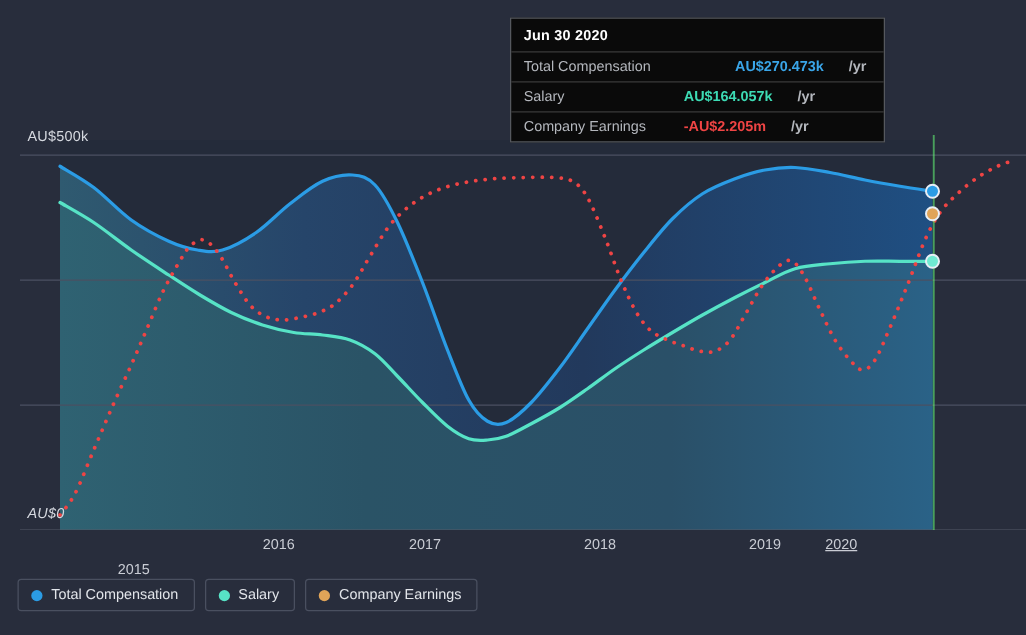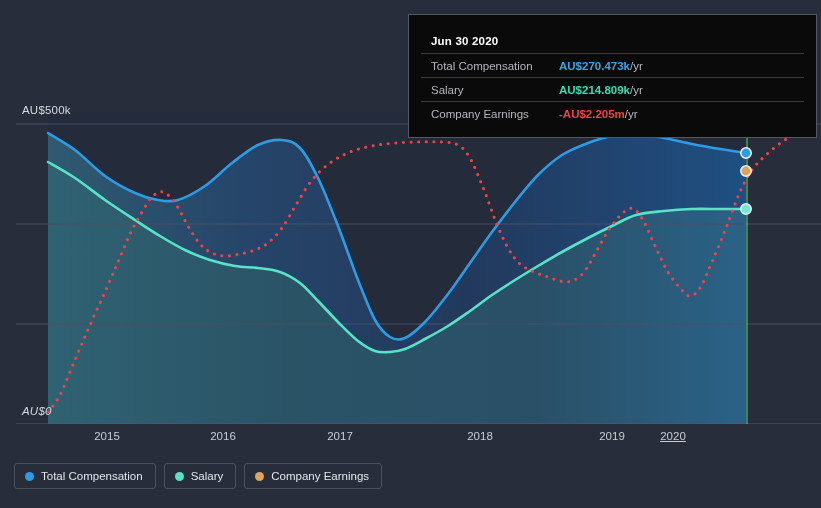--- a/index.html
+++ b/index.html
@@ -19,37 +19,37 @@
   }
   #y-top{left:22px;top:104px;}
   #y-zero{left:22px;top:405px;font-style:italic;}
   .x-label{
     position:absolute;color:#c9ccd4;font-size:11.5px;
     transform:translateX(-50%);white-space:nowrap;top:430px;
   }
 
   
   #tooltip{
-    position:absolute;left:408px;top:14px;width:409px;
+    position:absolute;left:408px;top:14px;width:300px;
     background:#0a0a0a;border:1px solid #55585e;
-    padding:12px;box-sizing:border-box;z-index:40;
+    padding:0;box-sizing:border-box;z-index:40;
   }
   #tooltip-title{
     color:#ffffff;font-size:11.5px;font-weight:bold;
     padding:8px 10px 6px 10px;letter-spacing:.2px;
   }
   .tt-row{
     display:flex;align-items:center;
     border-top:1px solid #3a3a3a;
     padding:3px 10px 3px 10px;
     font-size:11.5px;min-height:17px;
   }
   .tt-label{color:#b4b7bd;width:128px;flex:0 0 128px;white-space:nowrap;}
   .tt-val{font-weight:bold;white-space:nowrap;}
-  .tt-unit{color:#b4b7bd;font-weight:normal;margin-left:0;white-space:nowrap;}
+  .tt-unit{color:#b4b7bd;font-weight:bold;margin-left:20px;white-space:nowrap;}
 
   
   #legend{
     position:absolute;left:14px;top:463px;display:flex;gap:8px;z-index:20;
   }
   .legend-item{
     display:flex;align-items:center;gap:7px;
     border:1px solid #4a5060;border-radius:3px;
     padding:6px 12px 6px 10px;background:transparent;
     cursor:pointer;
@@ -101,39 +101,39 @@
         <circle cx="746" cy="153" r="5.2" fill="#2b9ce5" stroke="#e8eef5" stroke-width="1.6"></circle>
         <circle cx="746" cy="171" r="5.2" fill="#e0a458" stroke="#e8eef5" stroke-width="1.6"></circle>
         <circle cx="746" cy="209" r="5.2" fill="#6fe9d2" stroke="#e8eef5" stroke-width="1.6"></circle>
       </g>
     </svg>
 
   <div class="y-label" id="y-top">AU$500k</div>
   <div class="y-label" id="y-zero">AU$0</div>
 
   <div id="x-axis-labels">
-      <div class="x-label" style="left: 107px;">2015</div>
+      <div class="x-label" style="left: 107px; margin-top: 20px;">2015</div>
       <div class="x-label" style="left: 223px;">2016</div>
       <div class="x-label" style="left: 340px;">2017</div>
       <div class="x-label" style="left: 480px;">2018</div>
       <div class="x-label" style="left: 572px; margin-left: 40px;">2019</div>
       <div class="x-label" style="left: 673px; text-decoration: underline;">2020</div>
     </div>
 
   <div id="tooltip">
     <div id="tooltip-title">Jun 30 2020</div>
     <div id="tooltip-rows">
         <div class="tt-row">
           <span class="tt-label">Total Compensation</span>
-          <span class="tt-val" style="color: rgb(58, 165, 232);">AU$270.473k</span>
+          <span class="tt-val" style="color: rgb(58, 165, 232); margin-left: 41px;">AU$270.473k</span>
           <span class="tt-unit">/yr</span>
         </div>
         <div class="tt-row">
           <span class="tt-label">Salary</span>
-          <span class="tt-val" style="color: rgb(61, 219, 180);">AU$214.809k</span>
+          <span class="tt-val" style="color: rgb(61, 219, 180);">AU$164.057k</span>
           <span class="tt-unit">/yr</span>
         </div>
         <div class="tt-row">
           <span class="tt-label">Company Earnings</span>
           <span class="tt-val" style="color: rgb(239, 68, 68); text-align: center;">-AU$2.205m</span>
           <span class="tt-unit">/yr</span>
         </div>
       </div>
   </div>
 

